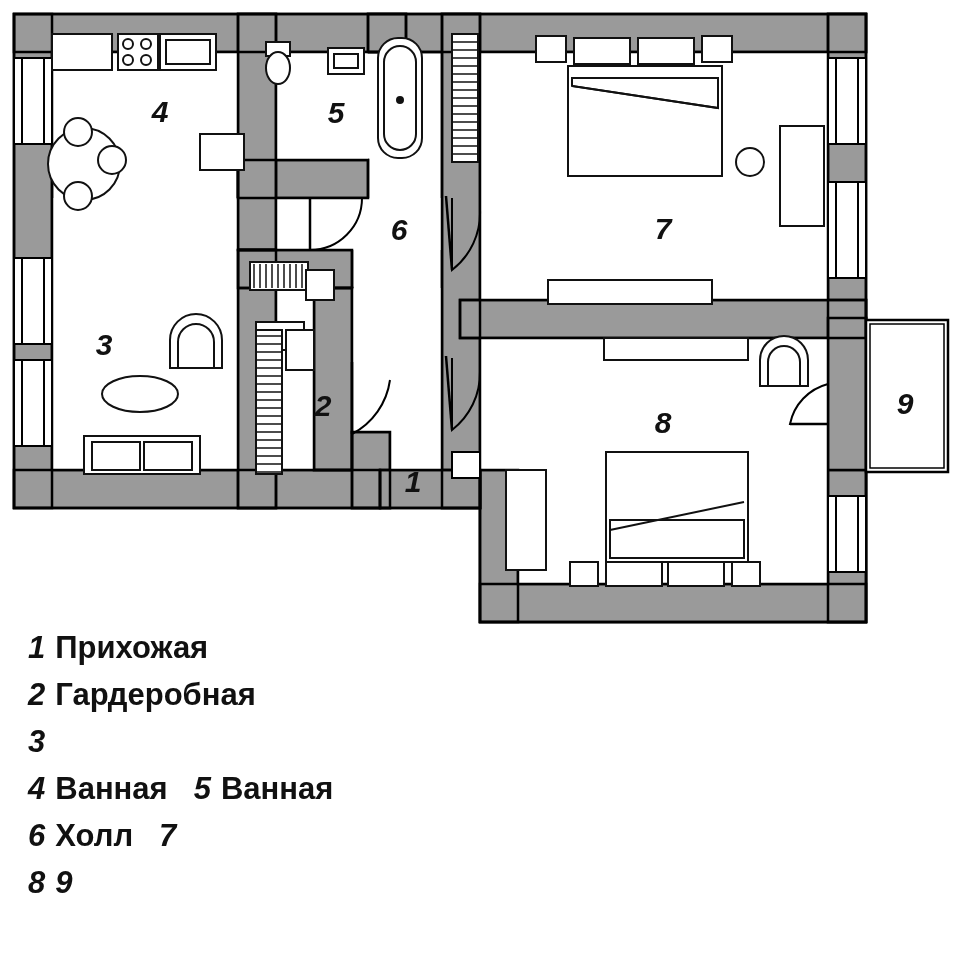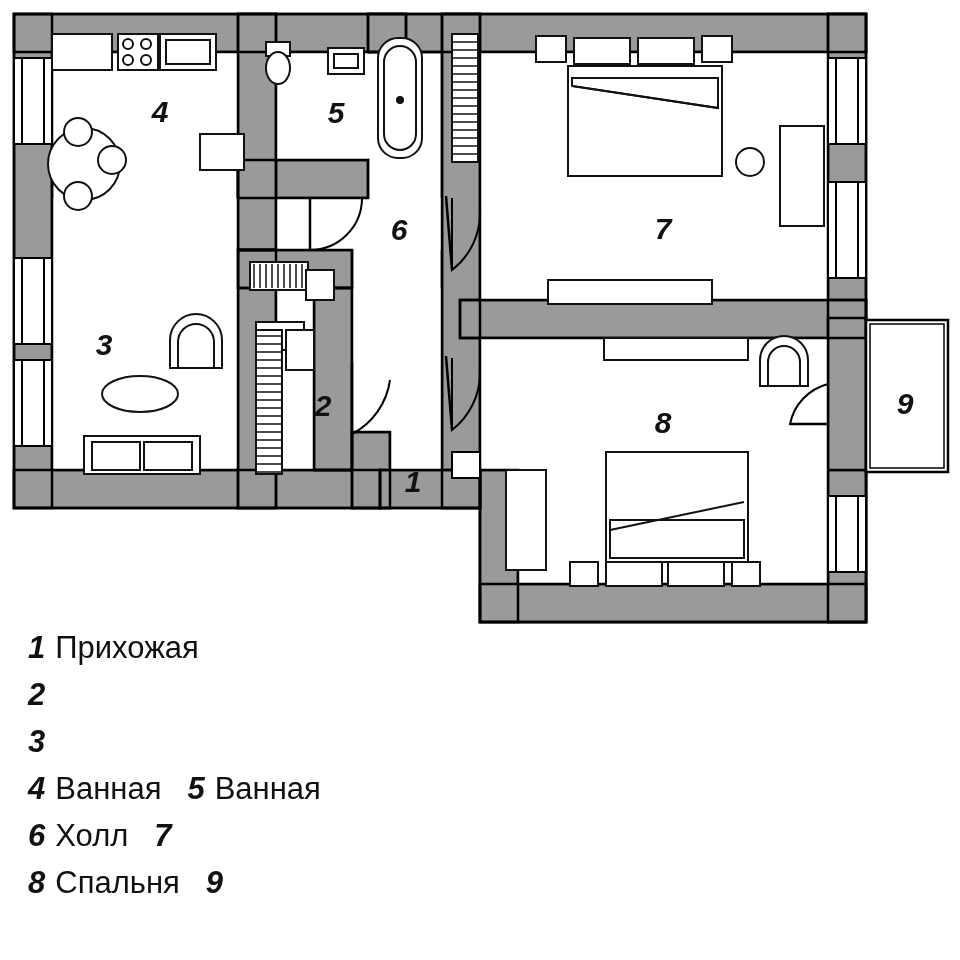--- a/index.html
+++ b/index.html
@@ -2,21 +2,21 @@
 <html><head>
 <meta charset="utf-8">
 <style>
   html,body{margin:0;padding:0;background:#ffffff;}
   body{width:960px;height:960px;font-family:"Liberation Sans",sans-serif;position:relative;overflow:hidden;}
   #plan{position:absolute;left:0;top:0;width:960px;height:640px;}
   .legend{position:absolute;left:28px;top:630px;width:900px;}
   .legend-row{display:flex;align-items:baseline;margin-bottom:11px;}
   .legend-item{display:flex;align-items:baseline;white-space:nowrap;}
   .legend-num{font-style:italic;font-weight:bold;font-size:31px;color:#111;margin-right:10px;}
-  .legend-label{font-size:31px;color:#111;margin-right:26px;}
+  .legend-label{font-size:31px;color:#111;margin-right:26px;font-weight:bold;}
   .room-num{font-style:italic;font-weight:bold;font-size:30px;fill:#111;}
 </style>
 </head>
 <body>
 
 <svg id="plan" viewBox="0 0 960 640">
 
   <g stroke="#000" stroke-width="2.5" fill="#9a9a9a">
 
     <path d="M14,14 H866 V52 H52 V470 H380 V508 H14 Z"></path>
@@ -279,20 +279,21 @@
 <div class="legend">
   <div class="legend-row">
     <span class="legend-item">
       <span class="legend-num">1</span>
       <span class="legend-label">Прихожая</span>
     </span>
   </div>
   <div class="legend-row">
     <span class="legend-item">
       <span class="legend-num">2</span>
+      <span class="legend-label">Гардеробная</span>
     </span>
   </div>
   <div class="legend-row">
     <span class="legend-item">
       <span class="legend-num">3</span>
     </span>
   </div>
   <div class="legend-row">
     <span class="legend-item">
       <span class="legend-num">4</span>
@@ -308,19 +309,18 @@
       <span class="legend-num">6</span>
       <span class="legend-label">Холл</span>
     </span>
     <span class="legend-item">
       <span class="legend-num">7</span>
     </span>
   </div>
   <div class="legend-row">
     <span class="legend-item">
       <span class="legend-num">8</span>
-      <span class="legend-label">Спальня</span>
     </span>
     <span class="legend-item">
       <span class="legend-num">9</span>
     </span>
   </div>
 </div>
 
 </body></html>

